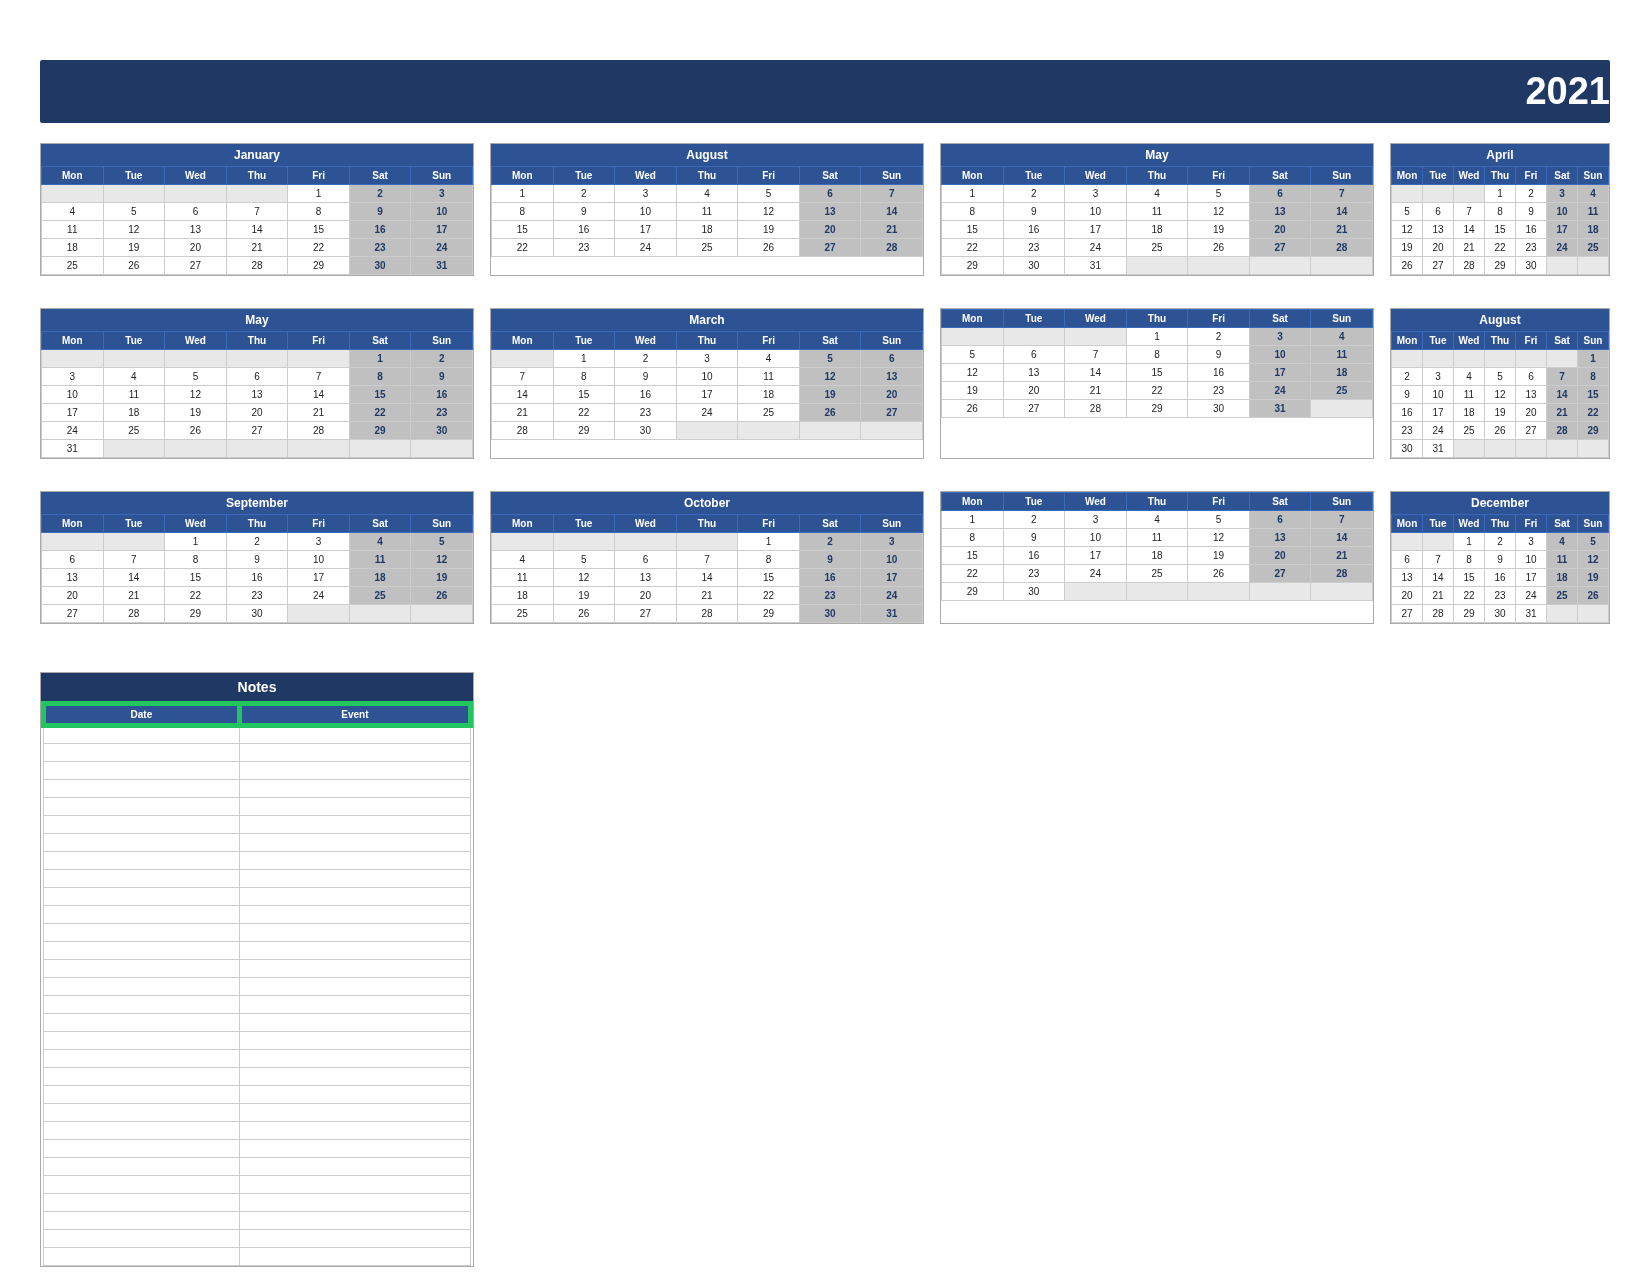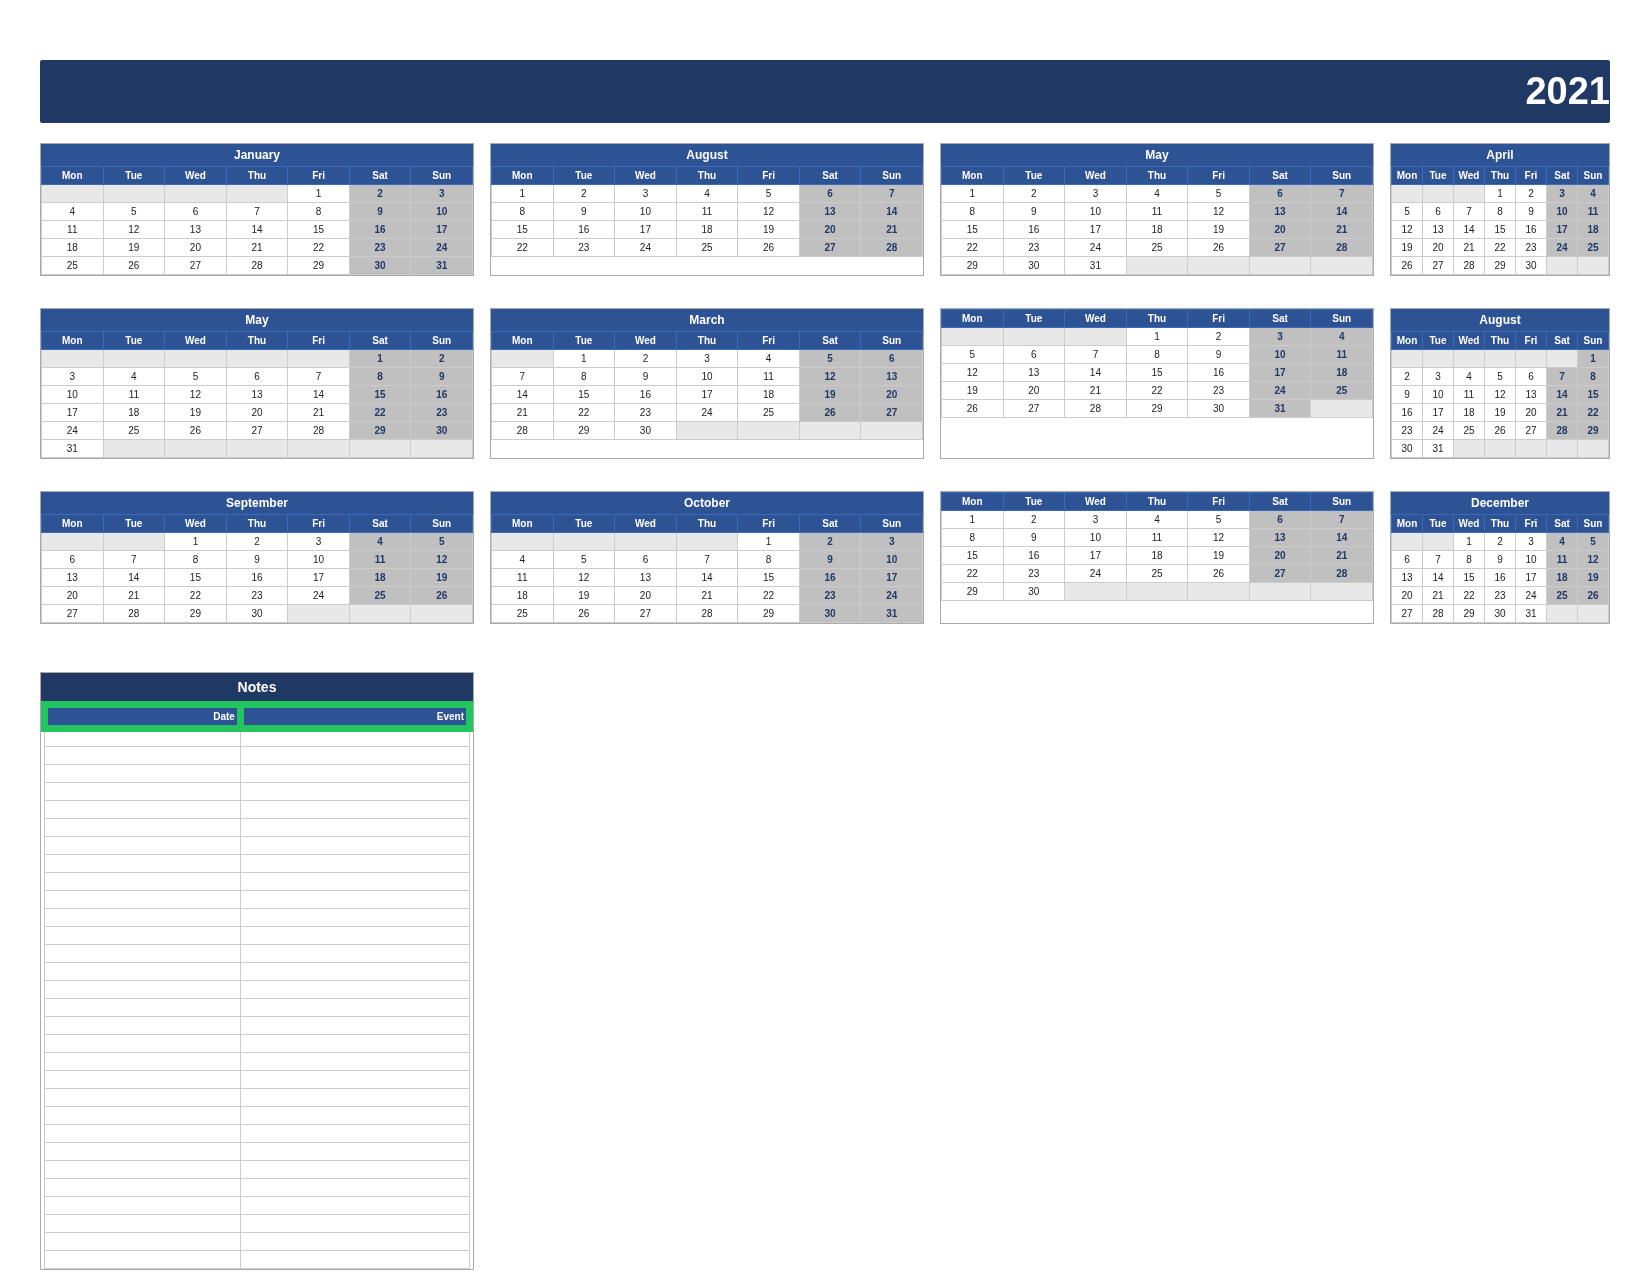--- a/index.html
+++ b/index.html
@@ -94,23 +94,23 @@
     }
     .notes-table {
       width: 100%;
       border-collapse: collapse;
     }
     .notes-table th {
       background: #2e5395;
       color: #fff;
       font-size: 10px;
       font-weight: bold;
-      text-align: right;
+      text-align: center;
       padding: 3px 2px;
-      border: 7px solid #22c55e;
+      border: 5px solid #22c55e;
     }
     .notes-table td {
       border: 1px solid #ccc;
       padding: 3px 2px;
       height: 18px;
       font-size: 10px;
     }
     .footer {
       display: flex;
       margin-top: 14px;

